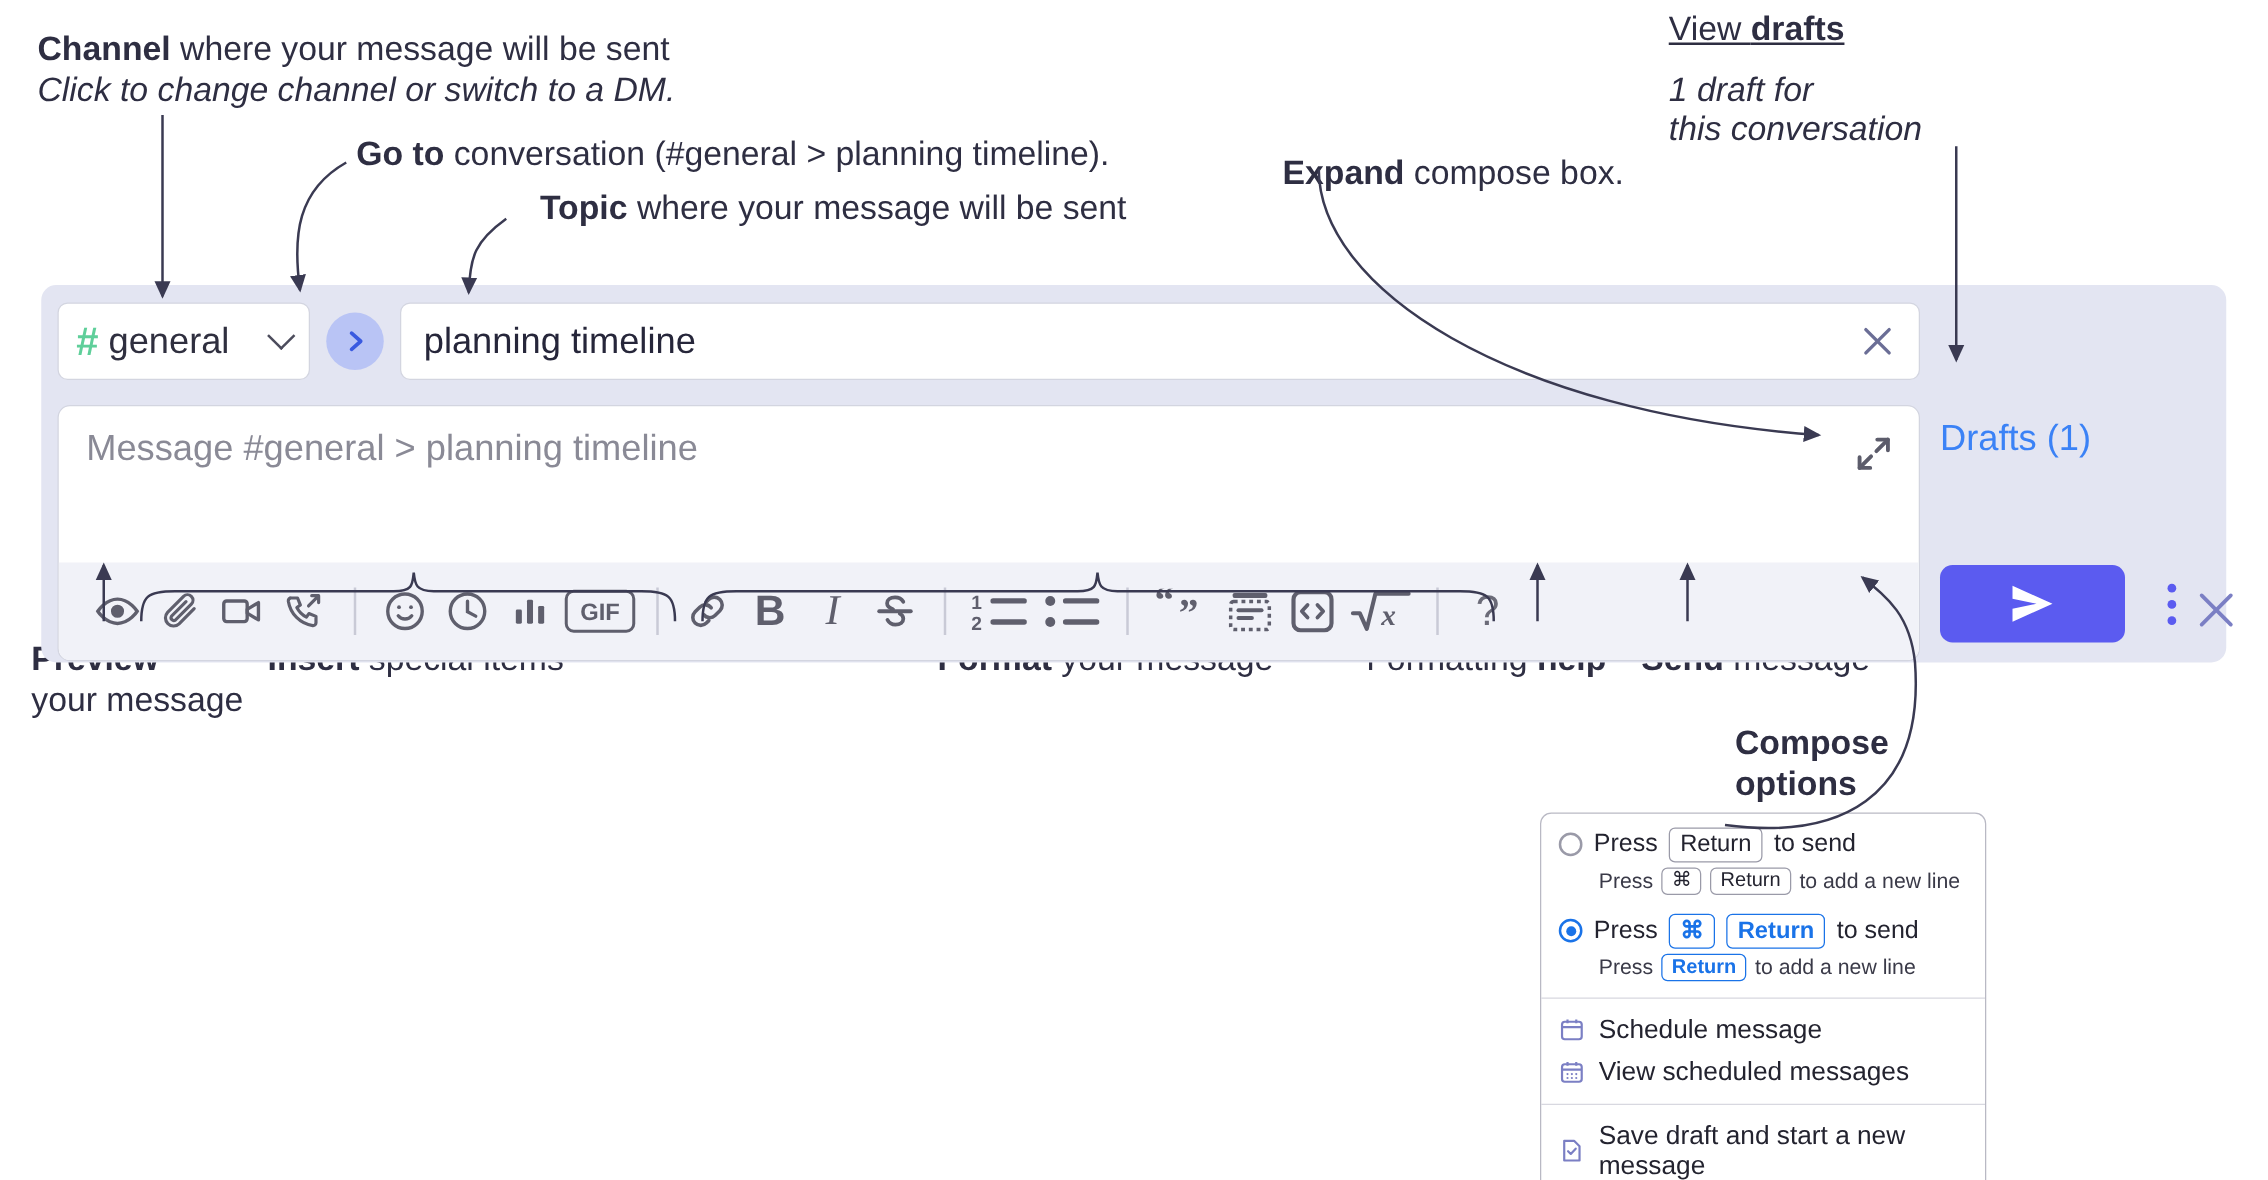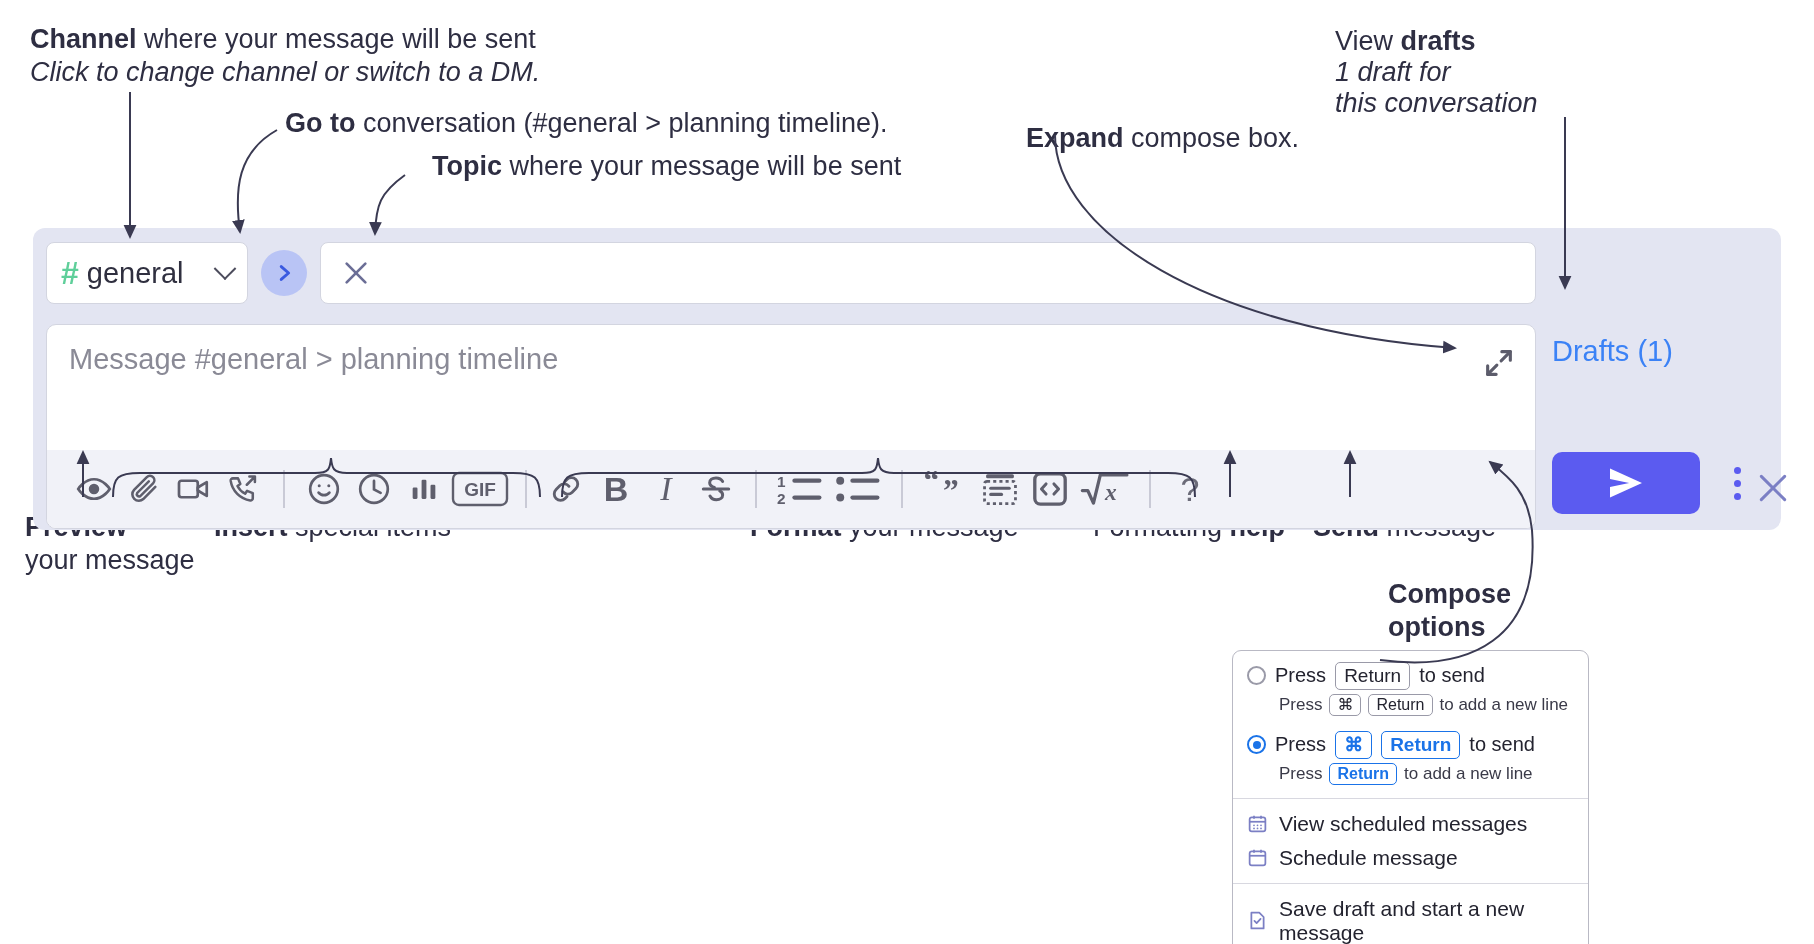--- a/index.html
+++ b/index.html
@@ -162,21 +162,21 @@
 </div>
 
 <div class="ann" style="left:432px; top:149px;">
   <b>Topic</b><span> where your message will be sent</span>
 </div>
 
 <div class="ann" style="left:1026px; top:106px;margin-top:15px;">
   <b>Expand</b><span> compose box.</span>
 </div>
 
-<div class="ann" style="left:1335px; top:24px;">
+<div class="ann" style="left:1335px; top:6px;text-decoration:underline;">
   <span>View </span><b>drafts</b>
 </div>
 <div class="ann" style="left:1335px; top:55px;">
   <i>1 draft for</i>
 </div>
 <div class="ann" style="left:1335px; top:86px;">
   <i>this conversation</i>
 </div>
 
 <div class="ann" style="left:25px; top:510px;">
@@ -224,20 +224,21 @@
         <span class="chev"></span>
       </div>
 
       <div id="goto-btn">
         <svg viewBox="0 0 24 24" fill="none" stroke="#3a5ae0" stroke-width="3.2" stroke-linecap="round" stroke-linejoin="round">
             <polyline points="9,5 17,12 9,19"></polyline>
           </svg>
       </div>
 
       <div id="topic-field">
+        <span id="topic-value">planning timeline</span>
         <span id="topic-clear">
           <svg width="32" height="32" viewBox="0 0 24 24" fill="none" stroke="#6b6e96" stroke-width="2" stroke-linecap="round">
               <line x1="5" y1="5" x2="19" y2="19"></line>
               <line x1="19" y1="5" x2="5" y2="19"></line>
             </svg>
         </span>
       </div>
     </div>
 
     <div id="message-box">
@@ -444,51 +445,51 @@
     <span class="key blue">Return</span>
     <span>to send</span>
   </div>
   <div class="opt-sub">
     <span>Press</span>
     <span class="key blue sm">Return</span>
     <span>to add a new line</span>
   </div>
 
   <div class="menu-div"></div>
+
+  <div class="menu-item">
+    <span class="mi-icon">
+      <svg width="21" height="21" viewBox="0 0 24 24" fill="none" stroke="#7b7fc4" stroke-width="2">
+          <rect x="3" y="5" width="18" height="16" rx="2.5"></rect>
+          <line x1="3" y1="10" x2="21" y2="10"></line>
+          <line x1="8" y1="3" x2="8" y2="6.5"></line>
+          <line x1="16" y1="3" x2="16" y2="6.5"></line>
+        </svg>
+    </span>
+    <span>Schedule message</span>
+  </div>
 
   <div class="menu-item">
     <span class="mi-icon">
       <svg width="21" height="21" viewBox="0 0 24 24" fill="none" stroke="#7b7fc4" stroke-width="2">
           <rect x="3" y="5" width="18" height="16" rx="2.5"></rect>
           <line x1="3" y1="10" x2="21" y2="10"></line>
           <line x1="8" y1="3" x2="8" y2="6.5"></line>
           <line x1="16" y1="3" x2="16" y2="6.5"></line>
           <circle cx="8" cy="14" r="1" fill="#7b7fc4" stroke="none"></circle>
           <circle cx="12" cy="14" r="1" fill="#7b7fc4" stroke="none"></circle>
           <circle cx="16" cy="14" r="1" fill="#7b7fc4" stroke="none"></circle>
           <circle cx="8" cy="17.6" r="1" fill="#7b7fc4" stroke="none"></circle>
           <circle cx="12" cy="17.6" r="1" fill="#7b7fc4" stroke="none"></circle>
           <circle cx="16" cy="17.6" r="1" fill="#7b7fc4" stroke="none"></circle>
         </svg>
     </span>
     <span>View scheduled messages</span>
   </div>
 
-  <div class="menu-item">
-    <span class="mi-icon">
-      <svg width="21" height="21" viewBox="0 0 24 24" fill="none" stroke="#7b7fc4" stroke-width="2">
-          <rect x="3" y="5" width="18" height="16" rx="2.5"></rect>
-          <line x1="3" y1="10" x2="21" y2="10"></line>
-          <line x1="8" y1="3" x2="8" y2="6.5"></line>
-          <line x1="16" y1="3" x2="16" y2="6.5"></line>
-        </svg>
-    </span>
-    <span>Schedule message</span>
-  </div>
-
   <div class="menu-div"></div>
 
   <div class="menu-item">
     <span class="mi-icon">
       <svg width="21" height="21" viewBox="0 0 24 24" fill="none" stroke="#7b7fc4" stroke-width="2" stroke-linejoin="round">
           <path d="M5 3h9l5 5v13H5z"></path>
           <polyline points="8.5,12.5 11,15 15.5,10.2" stroke-linecap="round"></polyline>
         </svg>
     </span>
     <span>Save draft and start a new message</span>

